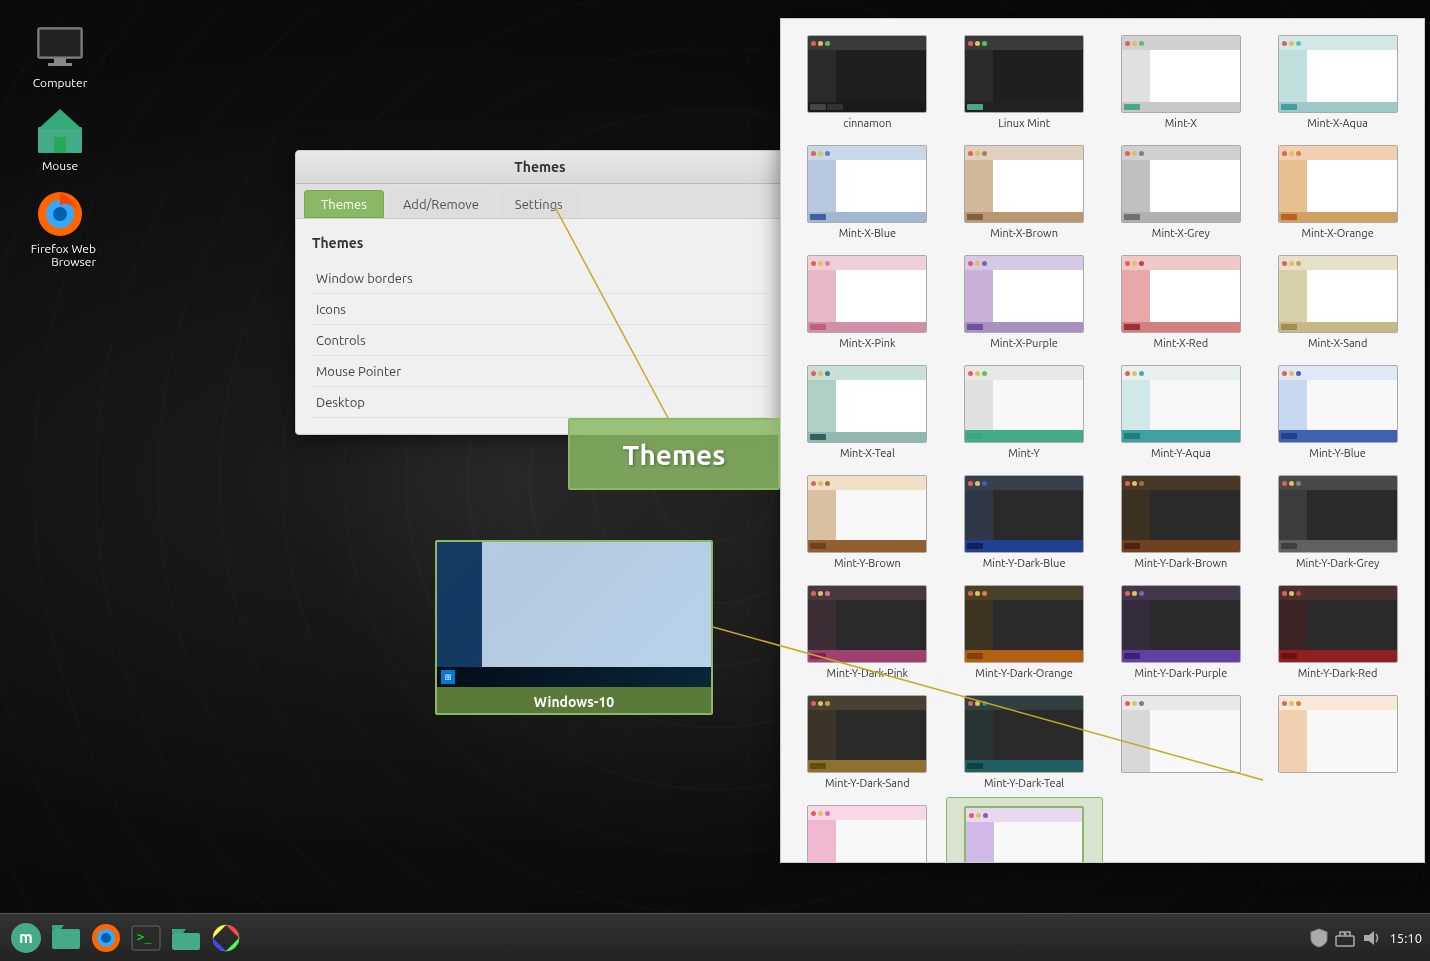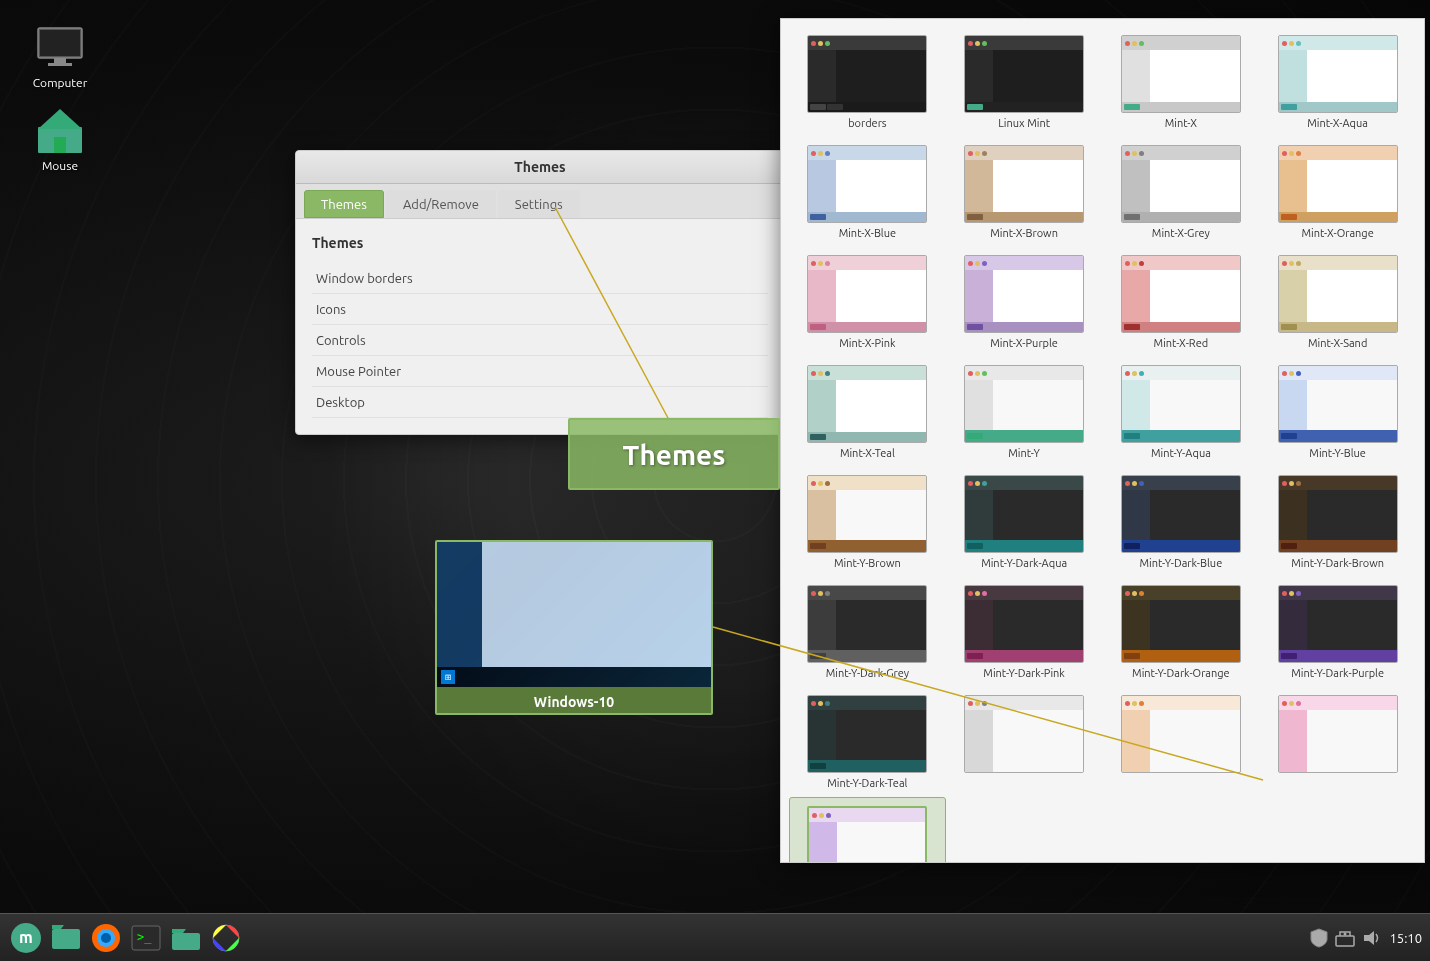--- a/index.html
+++ b/index.html
@@ -411,20 +411,31 @@
   <div class="desktop-icon">
     <div class="desktop-icon-img">
       <svg width="48" height="48" viewBox="0 0 48 48">
         <rect x="2" y="20" width="44" height="26" rx="1" fill="#4a8"></rect>
         <polygon points="24,2 2,22 46,22" fill="#3a7"></polygon>
         <rect x="18" y="30" width="12" height="16" fill="#2a5"></rect>
       </svg>
     </div>
     <span class="desktop-icon-label">Mouse</span>
   </div>
+  <div class="desktop-icon">
+    <div class="desktop-icon-img">
+      <svg width="48" height="48" viewBox="0 0 48 48">
+        <circle cx="24" cy="24" r="22" fill="#ff6600"></circle>
+        <circle cx="24" cy="24" r="14" fill="#33aaff"></circle>
+        <circle cx="24" cy="24" r="7" fill="#0060aa"></circle>
+        <path d="M24,2 Q36,8 42,20 Q30,10 24,16" fill="#ff4400"></path>
+      </svg>
+    </div>
+    <span class="desktop-icon-label">Firefox Web Browser</span>
+  </div>
 </div>
 
 <div class="themes-dialog">
   <div class="dialog-titlebar">Themes</div>
   <div class="dialog-tabs">
     <div class="dialog-tab active">Themes</div>
     <div class="dialog-tab">Add/Remove</div>
     <div class="dialog-tab">Settings</div>
   </div>
   <div class="dialog-content">
@@ -483,21 +494,21 @@
           <div class="thumb-body">
             <div class="thumb-sidebar" style="background:#2a2a2a;"></div>
             <div class="thumb-main" style="background:#1e1e1e;"></div>
           </div>
           <div class="thumb-taskbar" style="background:#1a1a1a;">
             <div class="thumb-task-item" style="background:#444;"></div>
             <div class="thumb-task-item" style="background:#333;"></div>
           </div>
         </div>
       </div>
-      <span class="theme-name">borders</span>
+      <span class="theme-name">cinnamon</span>
     </div>
 
     <div class="theme-item">
       <div class="theme-thumbnail">
         <div class="thumb-inner thumb-generic-dark">
           <div class="thumb-titlebar-row" style="background:#3a3a3a;">
             <div class="thumb-dot"></div>
               <div class="thumb-dot"></div>
               <div class="thumb-dot"></div>
           </div>
@@ -807,39 +818,20 @@
           </div>
           <div class="thumb-taskbar" style="background:#906030; height:12px;">
             <div class="thumb-task-item" style="background:#704020;"></div>
           </div>
         </div>
       </div>
       <span class="theme-name">Mint-Y-Brown</span>
     </div>
 
 
-    <div class="theme-item">
-      <div class="theme-thumbnail">
-        <div class="thumb-inner">
-          <div class="thumb-titlebar-row" style="background:#3a4848;">
-            <div class="thumb-dot" style="background:#e06060;"></div>
-            <div class="thumb-dot" style="background:#e0c060;"></div>
-            <div class="thumb-dot" style="background:#40a0a0;"></div>
-          </div>
-          <div class="thumb-body">
-            <div class="thumb-sidebar" style="background:#303c3c;"></div>
-            <div class="thumb-main" style="background:#2a2a2a;"></div>
-          </div>
-          <div class="thumb-taskbar" style="background:#208080; height:12px;">
-            <div class="thumb-task-item" style="background:#106060;"></div>
-          </div>
-        </div>
-      </div>
-      <span class="theme-name">Mint-Y-Dark-Aqua</span>
-    </div>
 
     <div class="theme-item">
       <div class="theme-thumbnail">
         <div class="thumb-inner">
           <div class="thumb-titlebar-row" style="background:#38404c;">
             <div class="thumb-dot" style="background:#e06060;"></div>
             <div class="thumb-dot" style="background:#e0c060;"></div>
             <div class="thumb-dot" style="background:#4060c0;"></div>
           </div>
           <div class="thumb-body">
@@ -947,21 +939,59 @@
             <div class="thumb-main" style="background:#2a2a2a;"></div>
           </div>
           <div class="thumb-taskbar" style="background:#6040a0; height:12px;">
             <div class="thumb-task-item" style="background:#402070;"></div>
           </div>
         </div>
       </div>
       <span class="theme-name">Mint-Y-Dark-Purple</span>
     </div>
 
-
+    <div class="theme-item">
+      <div class="theme-thumbnail">
+        <div class="thumb-inner">
+          <div class="thumb-titlebar-row" style="background:#483030;">
+            <div class="thumb-dot" style="background:#e06060;"></div>
+            <div class="thumb-dot" style="background:#e0c060;"></div>
+            <div class="thumb-dot" style="background:#c04040;"></div>
+          </div>
+          <div class="thumb-body">
+            <div class="thumb-sidebar" style="background:#3c2424;"></div>
+            <div class="thumb-main" style="background:#2a2a2a;"></div>
+          </div>
+          <div class="thumb-taskbar" style="background:#902020; height:12px;">
+            <div class="thumb-task-item" style="background:#701010;"></div>
+          </div>
+        </div>
+      </div>
+      <span class="theme-name">Mint-Y-Dark-Red</span>
+    </div>
+
+    <div class="theme-item">
+      <div class="theme-thumbnail">
+        <div class="thumb-inner">
+          <div class="thumb-titlebar-row" style="background:#484030;">
+            <div class="thumb-dot" style="background:#e06060;"></div>
+            <div class="thumb-dot" style="background:#e0c060;"></div>
+            <div class="thumb-dot" style="background:#c0a050;"></div>
+          </div>
+          <div class="thumb-body">
+            <div class="thumb-sidebar" style="background:#3c3428;"></div>
+            <div class="thumb-main" style="background:#2a2a2a;"></div>
+          </div>
+          <div class="thumb-taskbar" style="background:#907030; height:12px;">
+            <div class="thumb-task-item" style="background:#605010;"></div>
+          </div>
+        </div>
+      </div>
+      <span class="theme-name">Mint-Y-Dark-Sand</span>
+    </div>
 
     <div class="theme-item">
       <div class="theme-thumbnail">
         <div class="thumb-inner">
           <div class="thumb-titlebar-row" style="background:#304040;">
             <div class="thumb-dot" style="background:#e06060;"></div>
             <div class="thumb-dot" style="background:#e0c060;"></div>
             <div class="thumb-dot" style="background:#408080;"></div>
           </div>
           <div class="thumb-body">

